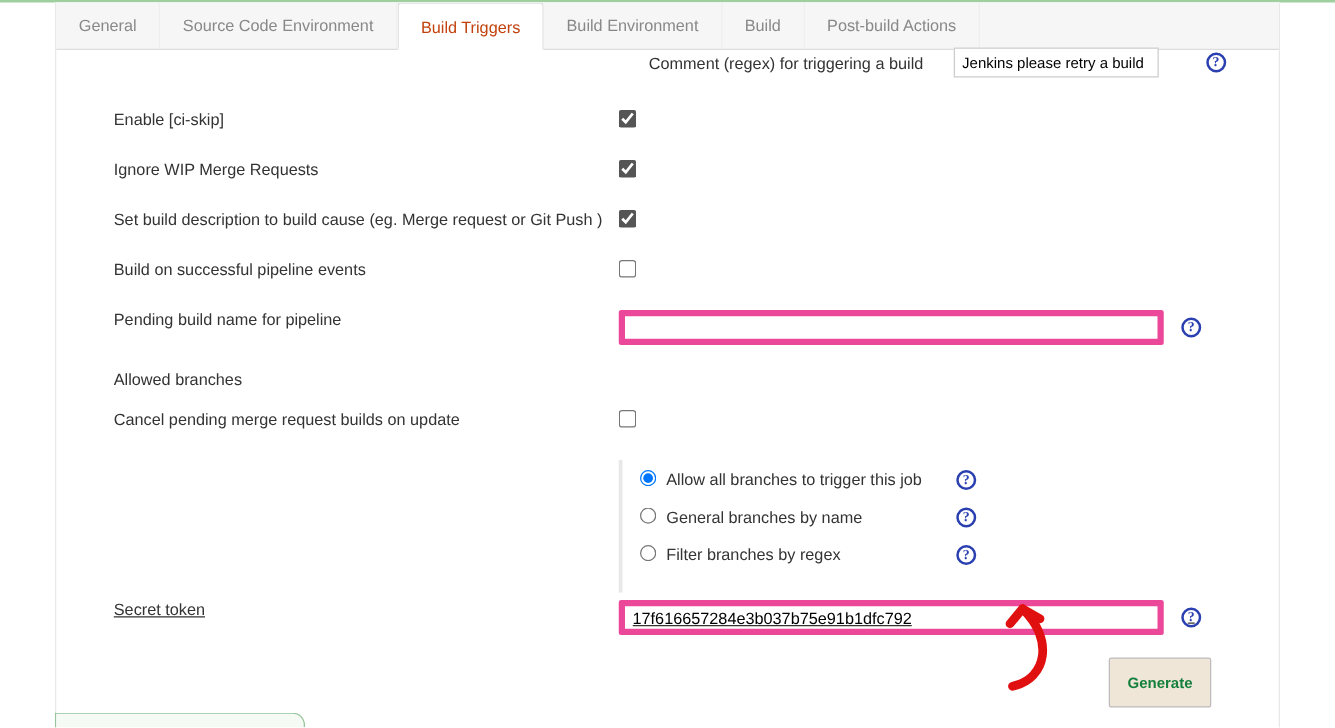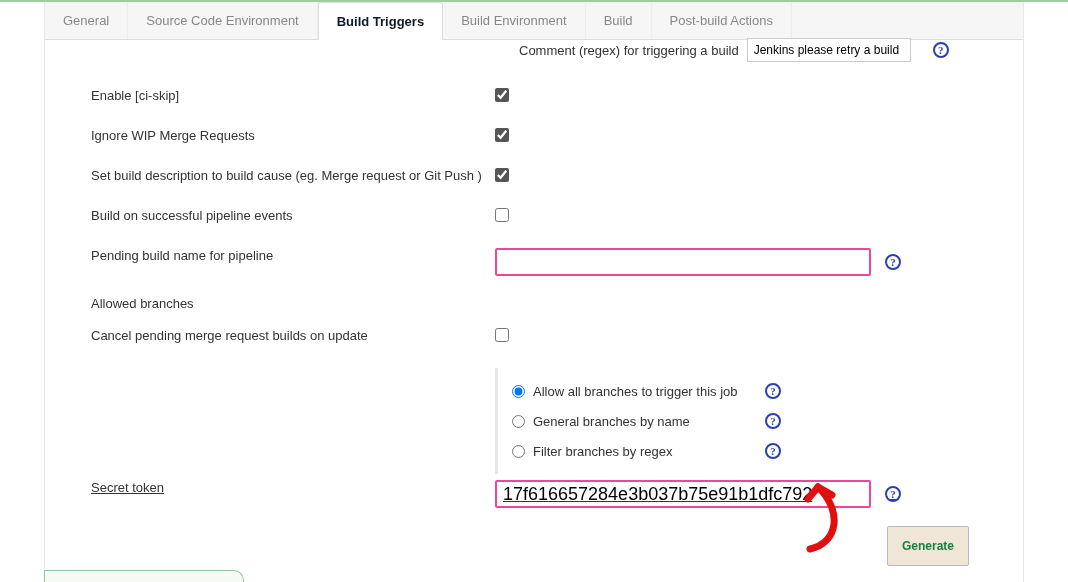--- a/index.html
+++ b/index.html
@@ -37,38 +37,38 @@
     padding: 10px 18px;
     color: #888;
     font-size: 13px;
     cursor: pointer;
     border-right: 1px solid #eee;
     display: flex;
     align-items: center;
   }
   .tab.active {
     background: #fff;
-    color: #0f172a;
-    font-weight: bold;
+    color: #c2410c;
+    font-weight: normal;
     border: 1px solid #ddd;
     border-top: 1px solid #ddd;
     border-bottom: 1px solid #fff;
     margin-bottom: -1px;
     border-radius: 3px 3px 0 0;
   }
   .content {
     padding: 0 40px 0 46px;
     position: relative;
   }
   .partial-row {
     display: flex;
     align-items: center;
     margin-top: -2px;
     padding-left: 428px;
-    gap: 8px;
+    gap: 24px;
   }
   .partial-row .label-cut {
     color: #333;
     white-space: nowrap;
   }
   .partial-row input[type="text"] {
     border: 1px solid #ccc;
     padding: 4px 6px;
     font-size: 12px;
     width: 164px;
@@ -87,26 +87,26 @@
   .form-row .ctrl {
     flex: 1;
     display: flex;
     align-items: center;
   }
   .chk {
     width: 14px; height: 14px;
     accent-color: #555;
   }
   .txt-wide {
-    width: 376px;
+    width: 436px;
     height: 28px;
-    border: 2px solid #ec4899;
+    border: 5px solid #ec4899;
     border-radius: 2px;
     padding: 3px 6px;
-    font-size: 18px;
+    font-size: 13px;
   }
   .help-icon {
     width: 16px; height: 16px;
     display: inline-flex;
     align-items: center;
     justify-content: center;
     color: #2a3fb0;
     border: 2px solid #2a3fb0;
     border-radius: 50%;
     font-weight: bold;
@@ -115,21 +115,21 @@
     cursor: pointer;
     font-family: Georgia, serif;
   }
   .branch-block {
     margin-left: 404px;
     border-left: 3px solid #e8e8e8;
     padding: 8px 0 8px 14px;
   }
   .branch-row {
     display: flex;
-    align-items: center;
+    align-items: flex-start;
     height: 30px;
     gap: 8px;
   }
   .branch-row .blabel {
     min-width: 210px;
     color: #333;
   }
   .radio, .cb-sm { width:13px; height:13px; }
   .btn {
     background: #eee;

